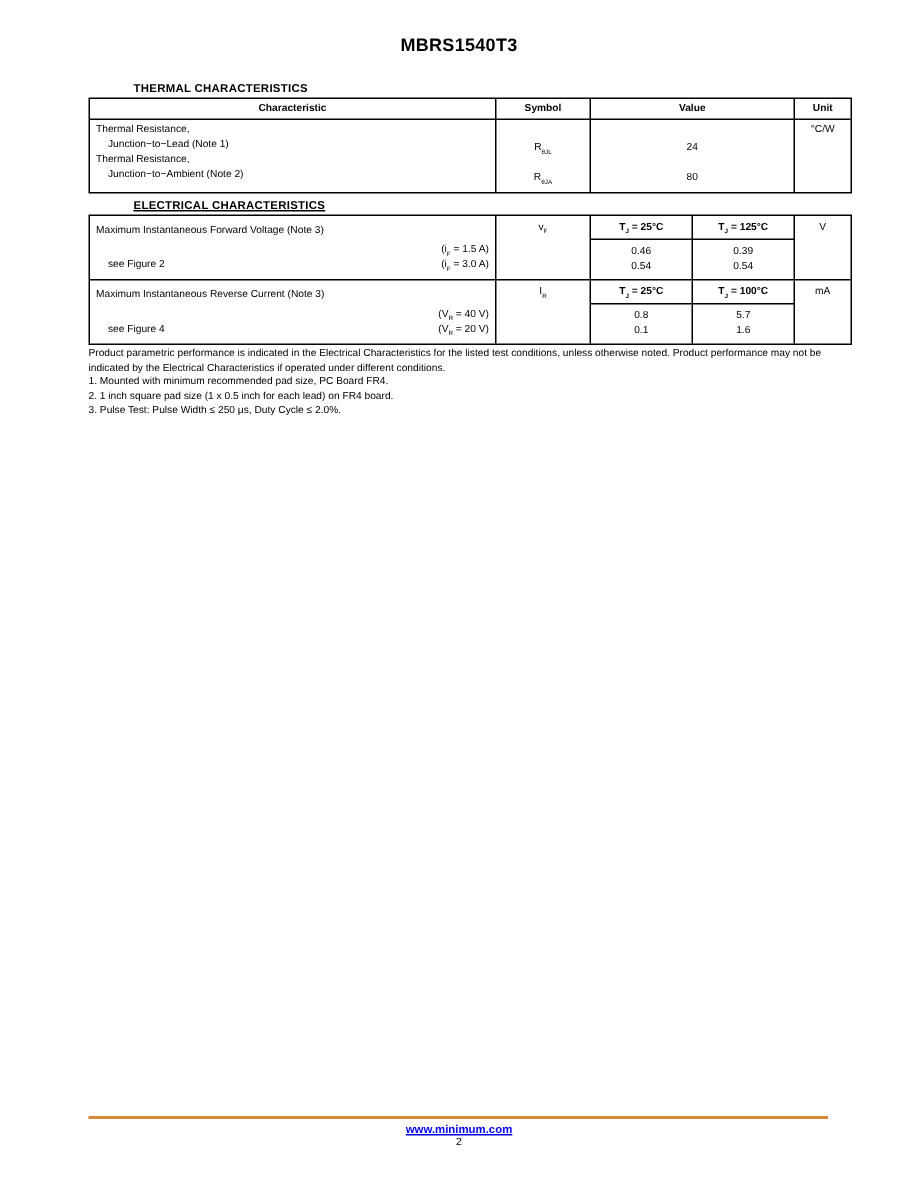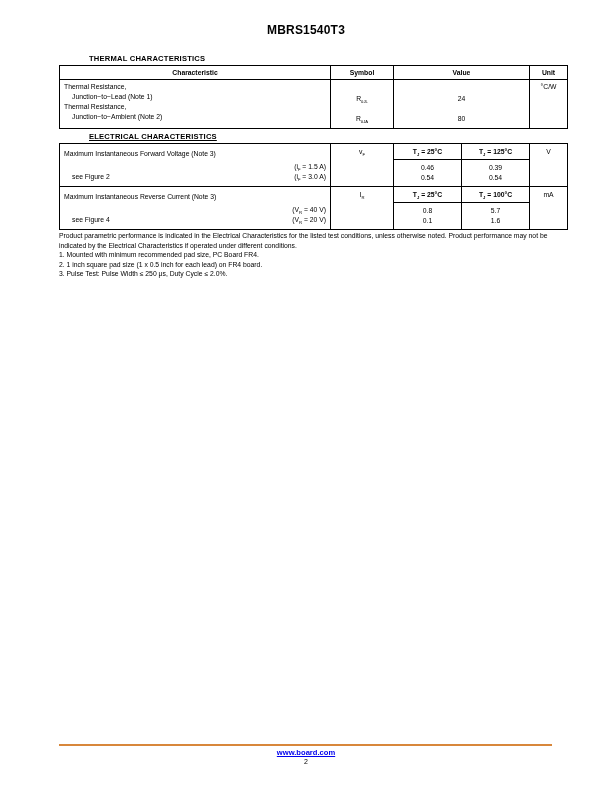--- a/index.html
+++ b/index.html
@@ -179,17 +179,17 @@
 
   <div class="notes">
     <p>Product parametric performance is indicated in the Electrical Characteristics for the listed test conditions, unless otherwise noted. Product performance may not be indicated by the Electrical Characteristics if operated under different conditions.</p>
     <p>1.  Mounted with minimum recommended pad size, PC Board FR4.</p>
     <p>2.  1 inch square pad size (1 x 0.5 inch for each lead) on FR4 board.</p>
     <p>3.  Pulse Test: Pulse Width ≤ 250 μs, Duty Cycle ≤ 2.0%.</p>
   </div>
 
   <div class="footer-rule" style="background: rgb(216, 135, 59);"></div>
   <div class="footer-link-wrap">
-    <span class="footer-link" style="color: rgb(0, 0, 238);">www.board.com</span>
+    <span class="footer-link" style="color: rgb(0, 0, 238);">www.minimum.com</span>
   </div>
   <div class="page-number">2</div>
 
 </div>
 
 </body></html>

